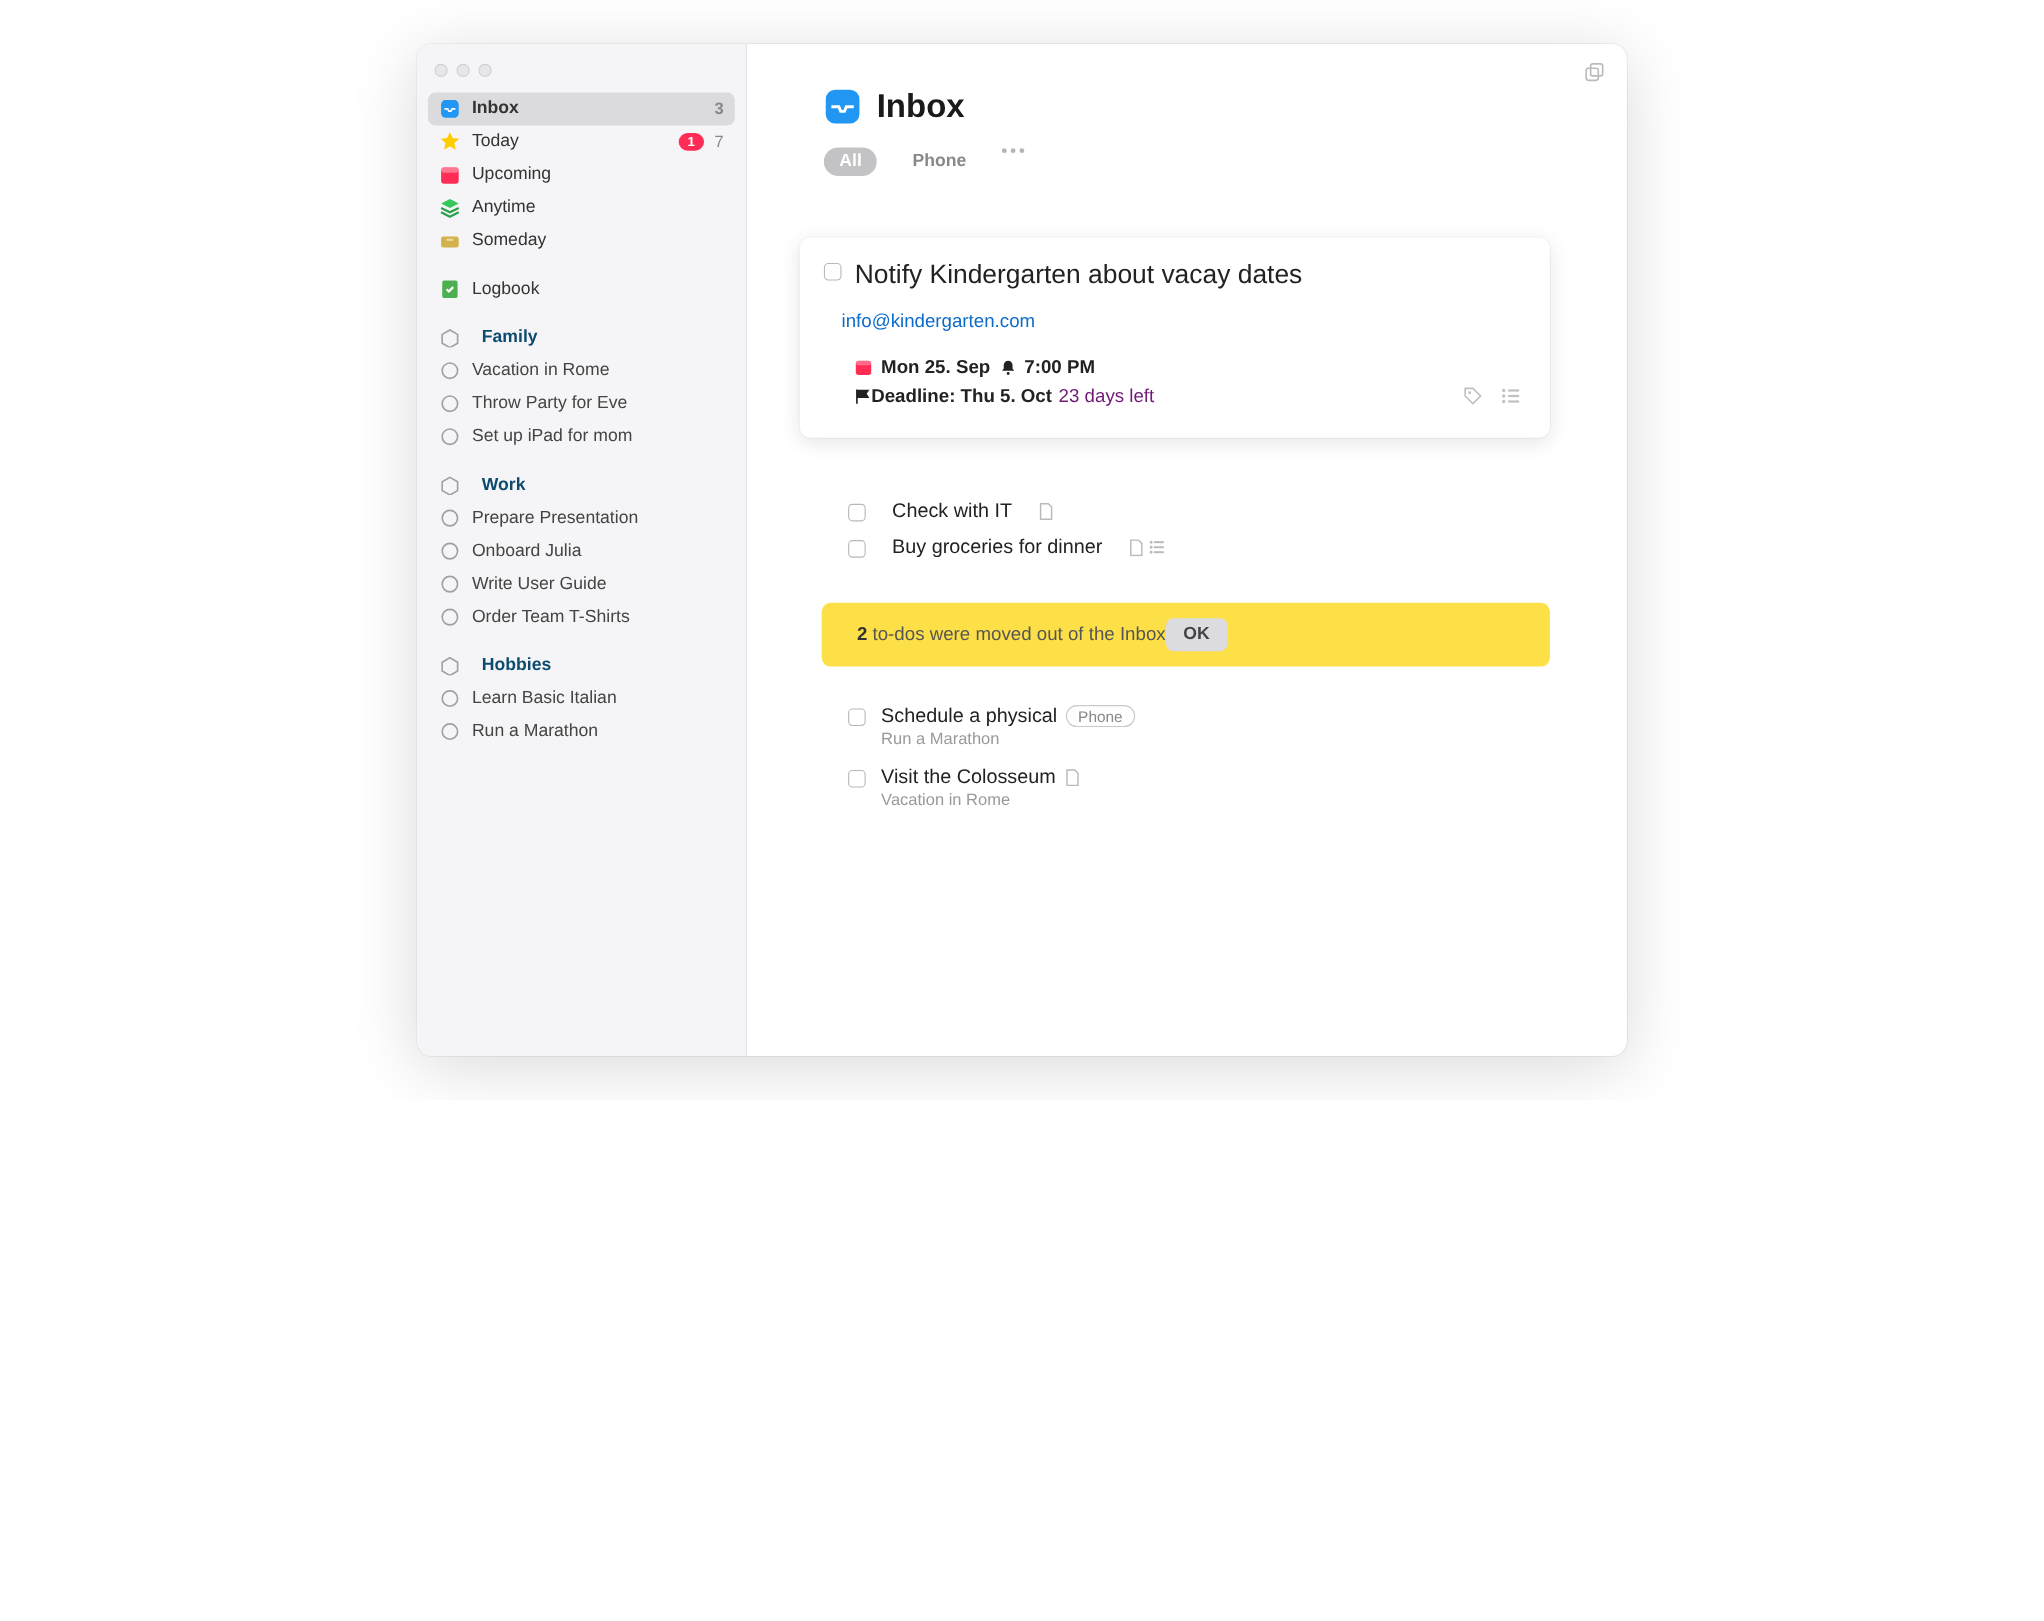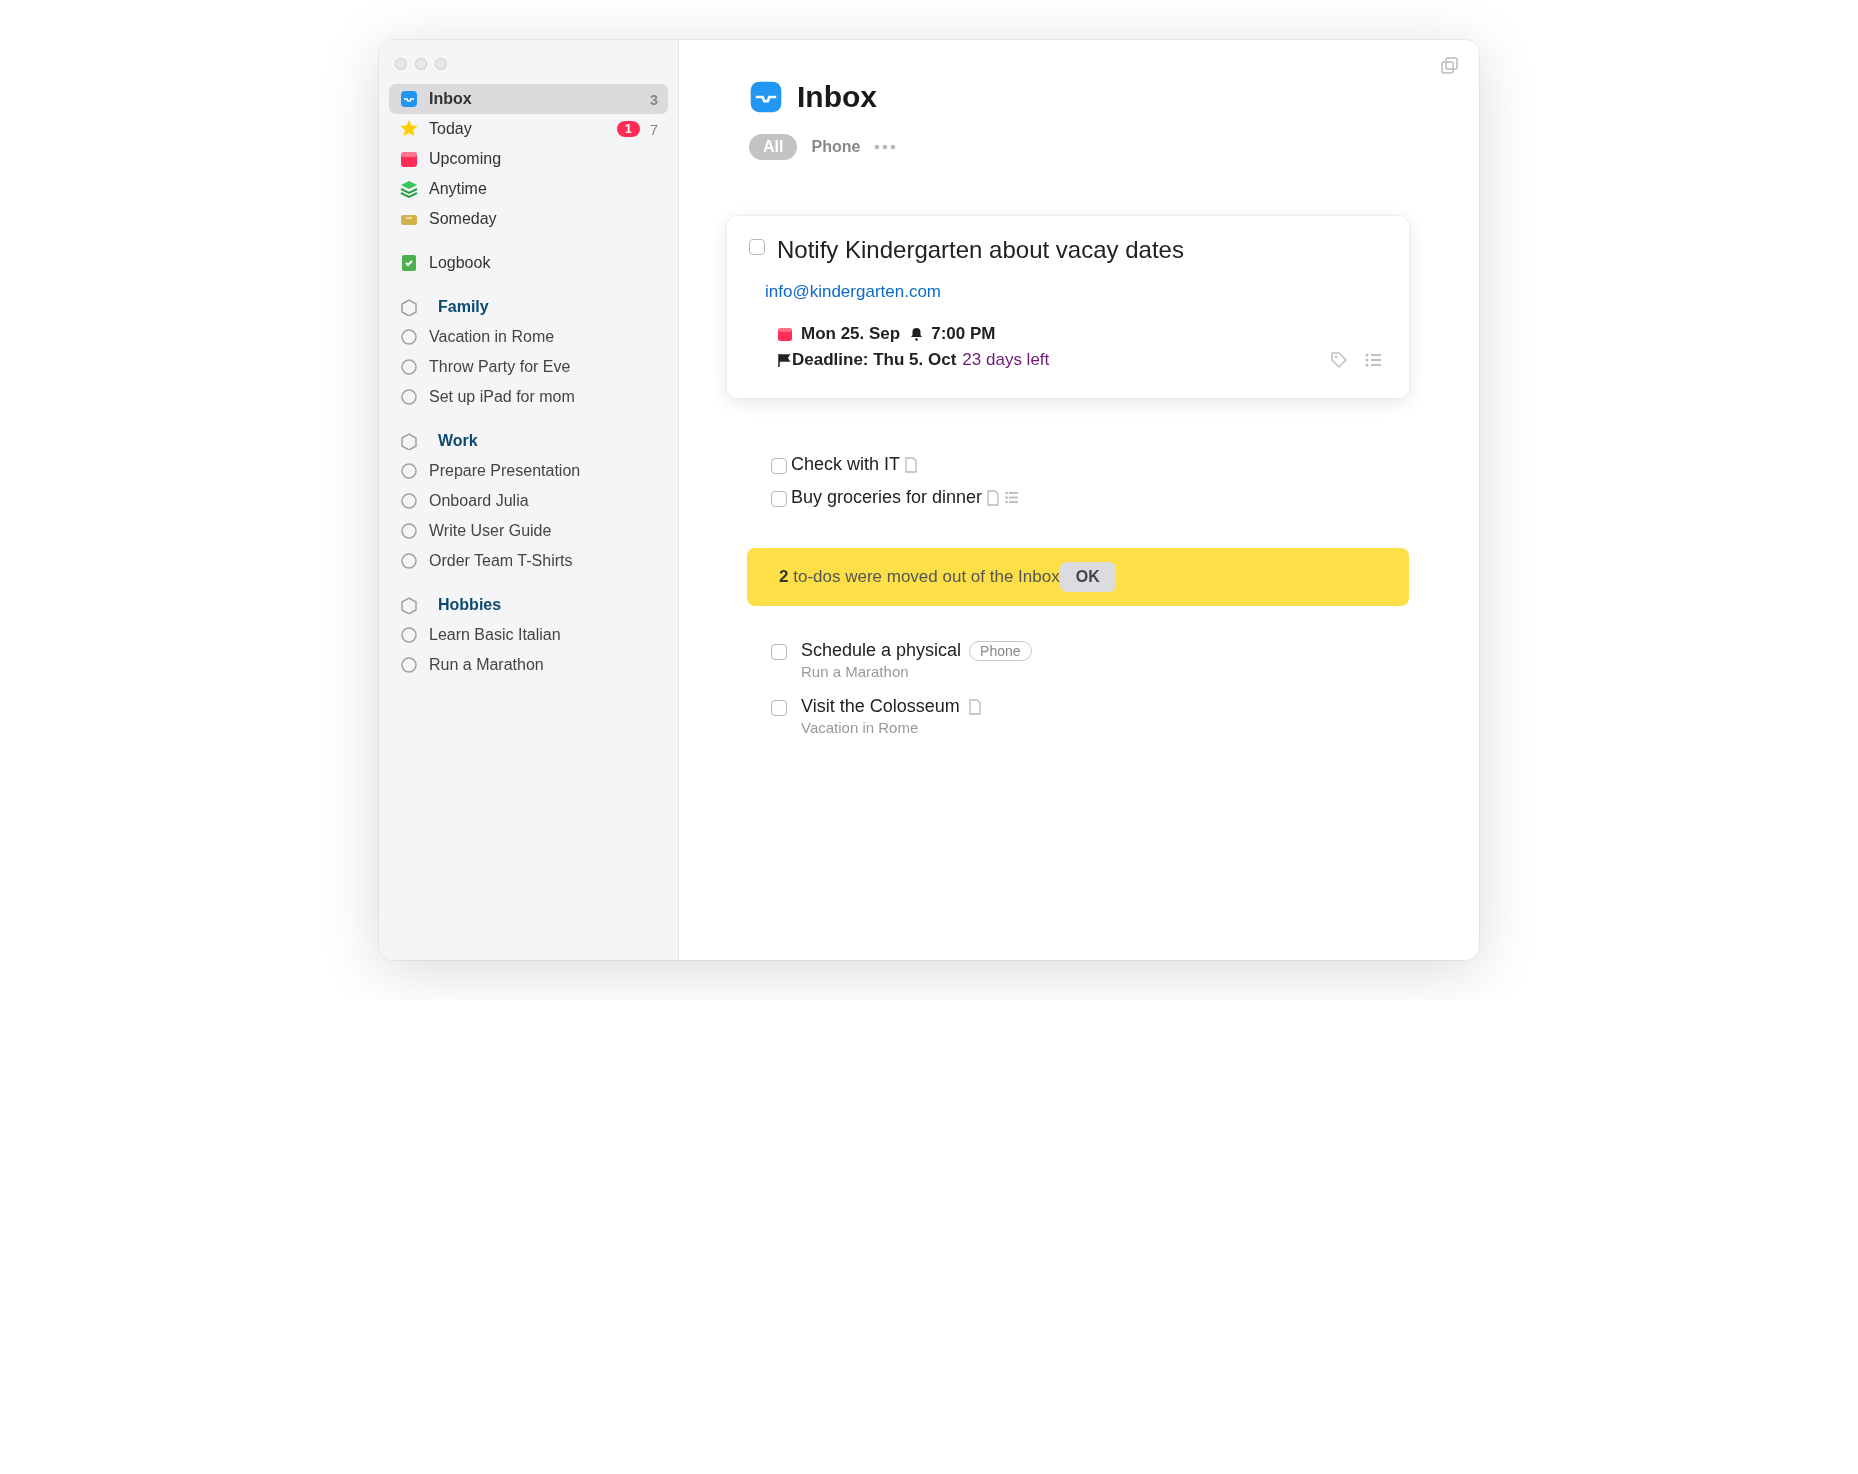--- a/index.html
+++ b/index.html
@@ -86,21 +86,22 @@
 .title-row .icon-lg {
   width: 34px; height: 34px;
 }
 .title-row h1 {
   font-size: 30px;
   font-weight: 800;
   color: #1a1a1a;
 }
 .filters {
   display: flex;
-  align-items: center;
+  align-items: flex-start;
+  gap: 18px;
   margin-bottom: 56px;
 }
 .pill {
   padding: 4px 14px;
   border-radius: 14px;
   font-size: 16px;
   font-weight: 600;
   cursor: pointer;
 }
 .pill.active { background: #c3c3c5; color: #fff; }
@@ -122,21 +123,21 @@
 .note-link { color: #0b6bcb; font-size: 17px; margin-left: 16px; margin-bottom: 22px; display: block; cursor: pointer; }
 .meta-row {
   display: flex; align-items: center; gap: 8px; margin-left: 28px; font-size: 17px; margin-bottom: 6px;
 }
 .meta-row .date { font-weight: 600; color: #222; }
 .meta-row .days-left { color: #701a75; margin-left: 6px; }
 .meta-row.last { justify-content: space-between; }
 .meta-left { display:flex; align-items:center; }
 .meta-icons { display:flex; gap:14px; color:#c0c0c4; }
 .task-row {
-  display: flex; align-items: center; gap: 4px; font-size: 18px; color: #222; padding: 6px 0 6px 22px;
+  display: flex; align-items: center; gap: 24px; font-size: 18px; color: #222; padding: 6px 0 6px 22px;
 }
 .task-row .mini { color: #b9b9bd; display:flex; gap:4px; }
 .moved-bar {
   background: #fde047;
   border-radius: 8px;
   padding: 14px 32px;
   display: flex;
   align-items: center;
   justify-content: flex-start;
   font-size: 17px;

